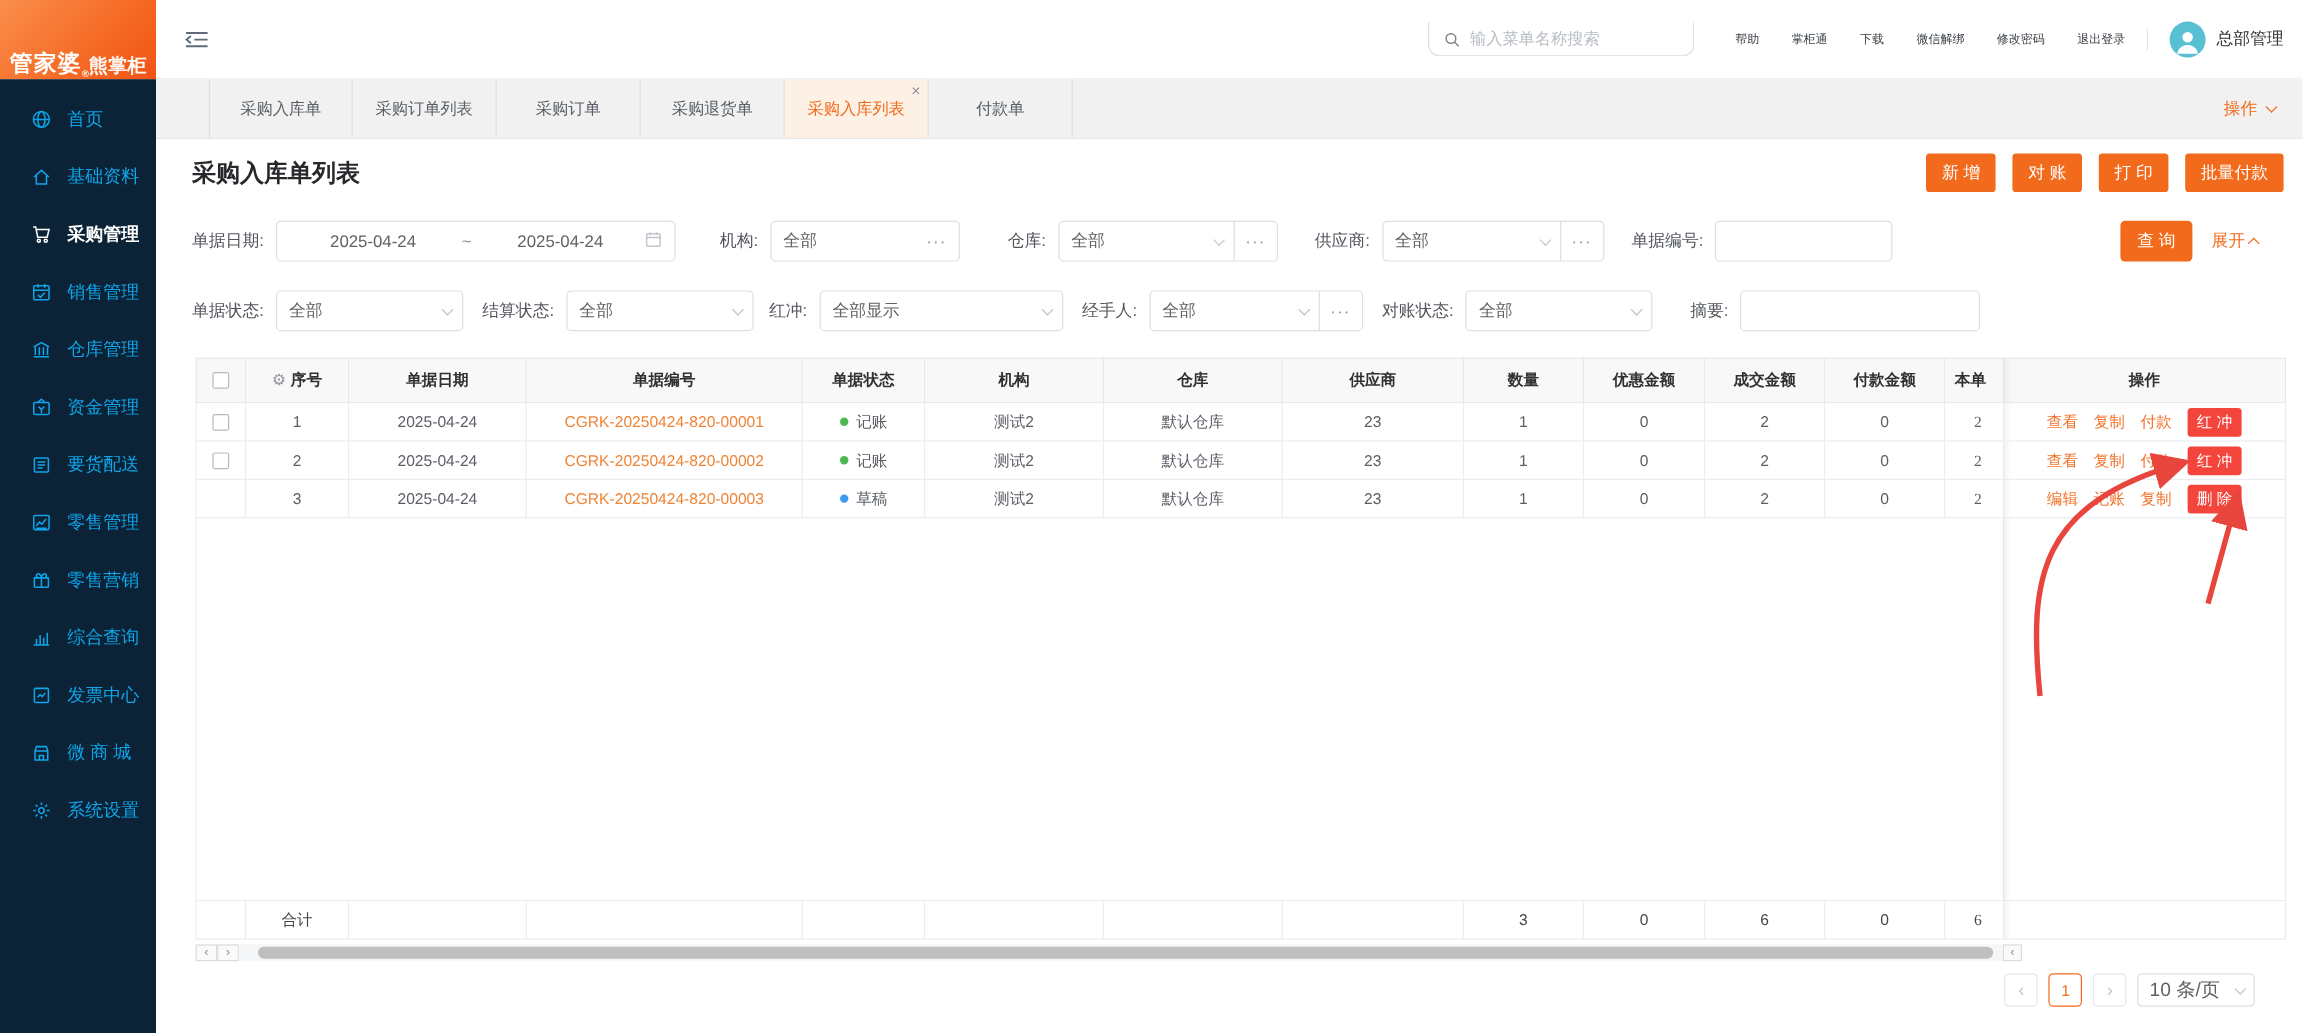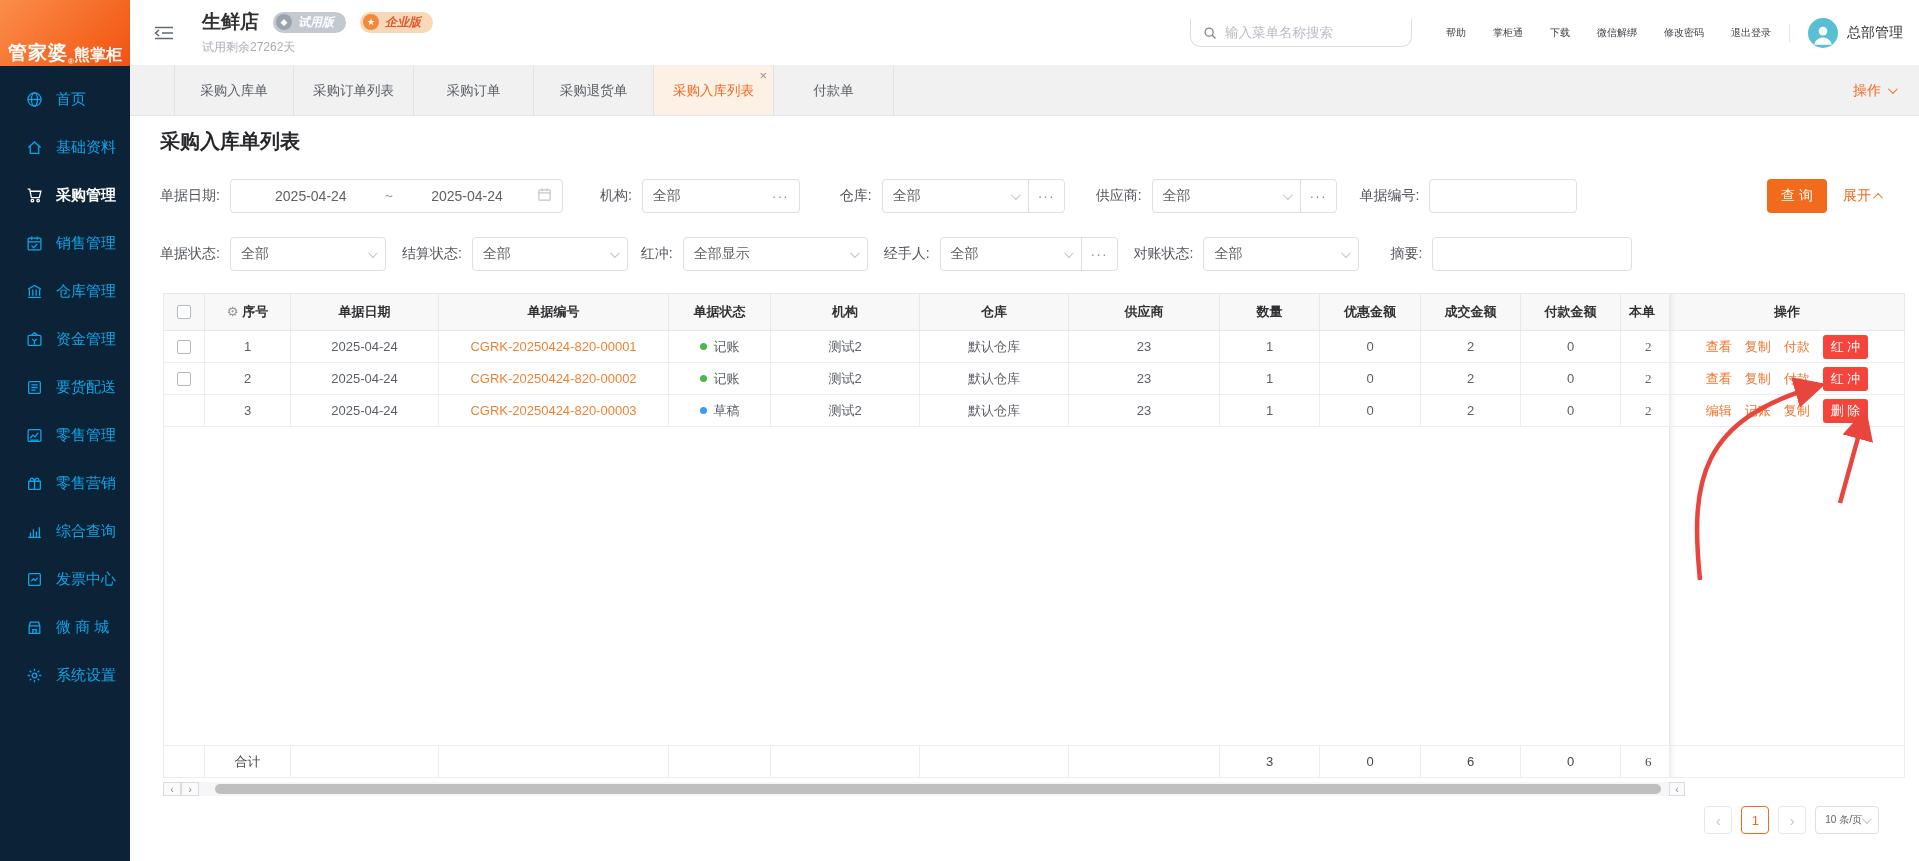--- a/index.html
+++ b/index.html
@@ -114,22 +114,22 @@
   .sc-right{ width:235px; display:flex;}
   .sc-mini{ width:16px; height:14px; background:#fafafa; border:1px solid #d8dbe0; color:#8c9096; font-size:11px;
             display:flex; align-items:center; justify-content:center; cursor:pointer;}
 
   
   .pager{ display:flex; justify-content:flex-end; align-items:center; gap:9px; margin:10px 24px 0 0;}
   .pg-btn{ width:28px; height:28px; border:1px solid #e4e7ed; border-radius:4px; background:#fff; color:#c0c4cc;
            display:flex; align-items:center; justify-content:center; font-size:15px; cursor:pointer;}
   .pg-cur{ width:28px; height:28px; border:1px solid var(--accent); border-radius:4px; color:var(--accent);
            display:flex; align-items:center; justify-content:center; font-size:13px; background:#fff; cursor:pointer;}
-  .pg-size{ height:28px; border:1px solid #dcdfe6; border-radius:4px; display:flex; align-items:center; gap:0;
-            padding:0 9px; font-size:10px; color:#606266; cursor:pointer;}
+  .pg-size{ height:28px; border:1px solid #dcdfe6; border-radius:4px; display:flex; align-items:center; gap:12px;
+            padding:0 9px; font-size:16px; color:#606266; cursor:pointer;}
 
   
   .annot{ position:absolute; left:0; top:0; width:1919px; height:861px; pointer-events:none; z-index:50;}
 </style>
 </head>
 <body>
 
 <div class="app">
 
   <div class="logo">
@@ -138,34 +138,20 @@
       <span class="l-sub">熊掌柜</span>
   </div>
 
   <div class="topbar">
     <span class="collapse">
       <svg viewBox="0 0 20 16">
           <path d="M1 2.5h18M8 8h11M1 13.5h18"></path>
           <path d="M5 5L1.5 8L5 11" fill="none"></path>
         </svg>
     </span>
-    <div class="store">
-      <div class="store-top">
-        <span class="store-name">生鲜店</span>
-        <span class="pill trial">
-          <span class="dot-ic">◆</span>
-          <span>试用版</span>
-        </span>
-        <span class="pill plan">
-          <span class="dot-ic">★</span>
-          <span>企业版</span>
-        </span>
-      </div>
-      <span class="trial-days">试用剩余27262天</span>
-    </div>
     <div class="search">
       <svg viewBox="0 0 16 16">
           <circle cx="7" cy="7" r="4.6"></circle>
           <path d="M10.6 10.6L14.3 14.3"></path>
         </svg>
       <input placeholder="输入菜单名称搜索" style="">
     </div>
     <div class="top-links" id="top-links">
         <a class="top-link">帮助</a>
         <a class="top-link">掌柜通</a>
@@ -326,20 +312,26 @@
         <div class="operate">
         <span>操作</span>
         <i class="caret down"></i>
       </div>
     </div>
 
     <div class="content">
 
       <div class="page-head">
         <span class="page-title">采购入库单列表</span>
+        <div class="head-actions" id="head-actions">
+            <button class="btn-orange">新 增</button>
+            <button class="btn-orange">对 账</button>
+            <button class="btn-orange">打 印</button>
+            <button class="btn-orange">批量付款</button>
+          </div>
       </div>
 
       <div class="frow">
         <span class="flabel">单据日期:</span>
         <div class="fbox datebox">
           <span class="dval">2025-04-24</span>
           <span class="dsep">~</span>
           <span class="dval">2025-04-24</span>
           <span class="cal-ic">
             <svg viewBox="0 0 16 16">
@@ -394,21 +386,21 @@
             <i class="caret down gray"></i>
         </div>
 
         <span class="flabel" style="margin-left:16px">结算状态:</span>
         <div class="fbox selbox" style="width:156px">
           <span>全部</span>
             <i class="caret down gray"></i>
         </div>
 
         <span class="flabel" style="margin-left:13px">红冲:</span>
-        <div class="fbox selbox" style="width:185px">
+        <div class="fbox selbox" style="width:203px">
           <span>全部显示</span>
             <i class="caret down gray"></i>
         </div>
 
         <span class="flabel" style="margin-left:16px">经手人:</span>
         <div class="fbox">
           <div class="selbox" style="width:140px;display:flex;justify-content:space-between;align-items:center;height:100%;padding:0 10px">
             <span>全部</span>
             <i class="caret down gray"></i>
           </div>

